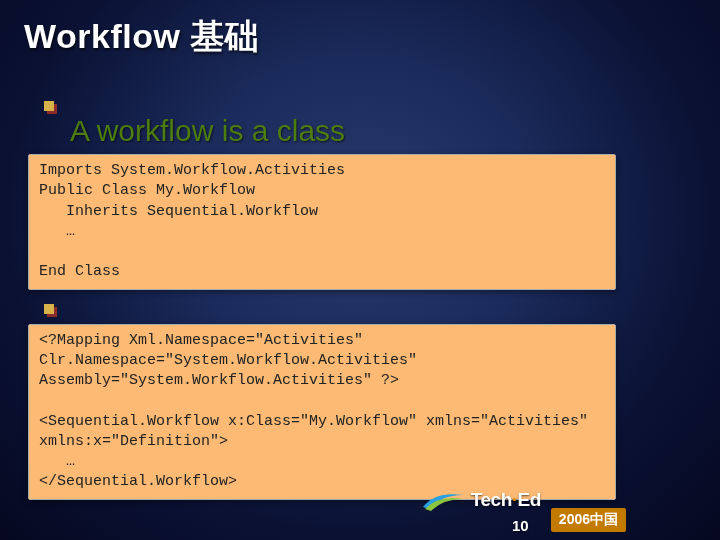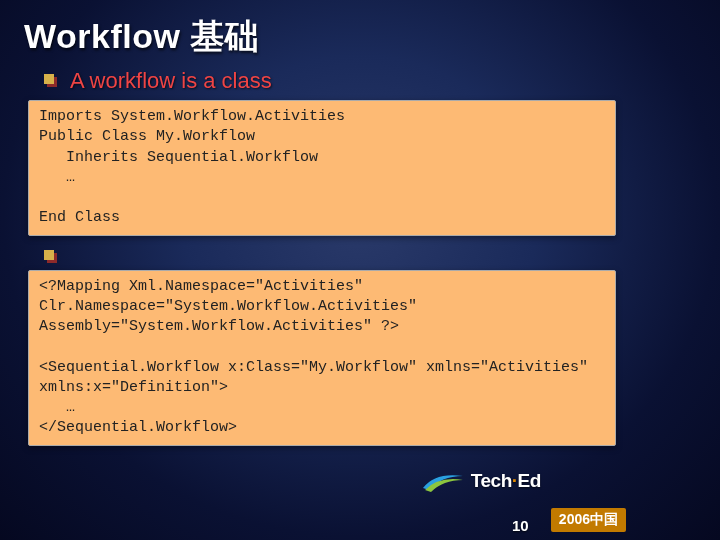--- a/index.html
+++ b/index.html
@@ -34,44 +34,45 @@
   }
   .bullet-icon {
     width: 14px;
     height: 14px;
     margin-right: 12px;
     flex: none;
   }
   .bullet-icon rect.back { fill: #8d2a2a; }
   .bullet-icon rect.front { fill: #d7b14a; }
   .bullet-text {
-    font-size: 22px;
-    color: #ef4444;
+    font-size: 30px;
+    color: #4d7c0f;
     text-shadow: 1px 1px 2px rgba(0,0,0,0.6);
+    margin-top: 46px;
   }
   .code-box {
     background: #fdba74;
     color: #222;
     border: 1px solid #aaa;
     border-radius: 2px;
     margin: 4px 4px 14px 4px;
     padding: 6px 10px;
     font-family: Consolas, "Courier New", monospace;
     font-size: 15px;
     line-height: 1.35;
     white-space: pre-wrap;
     word-break: break-word;
     box-shadow: 0 2px 6px rgba(0,0,0,0.4);
   }
   .footer {
     position: absolute;
     right: 18px;
     bottom: 6px;
     display: flex;
-    align-items: flex-start;
+    align-items: center;
     gap: 10px;
   }
   .brand {
     display: flex;
     align-items: center;
     gap: 6px;
     transform: translateY(-4px);
   }
   .brand-swoosh {
     width: 44px;

